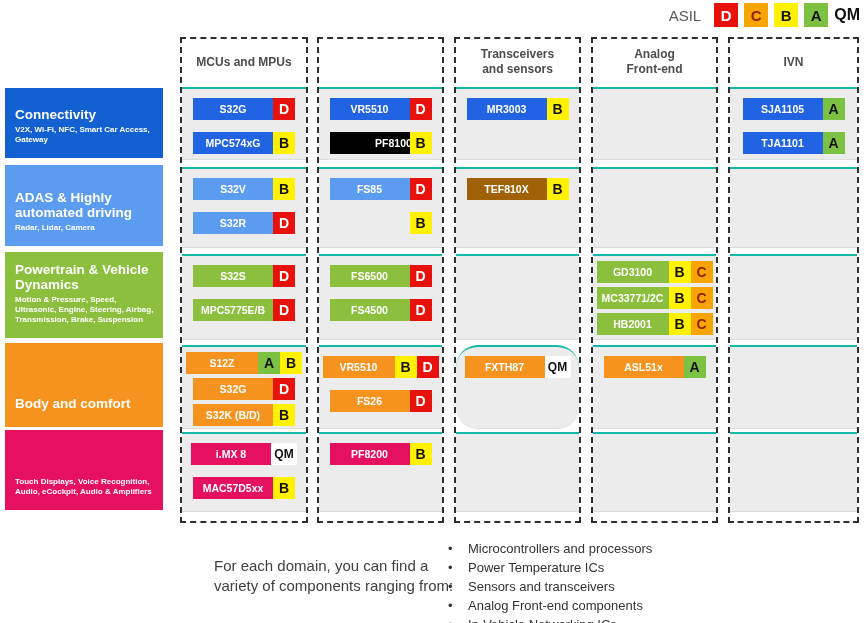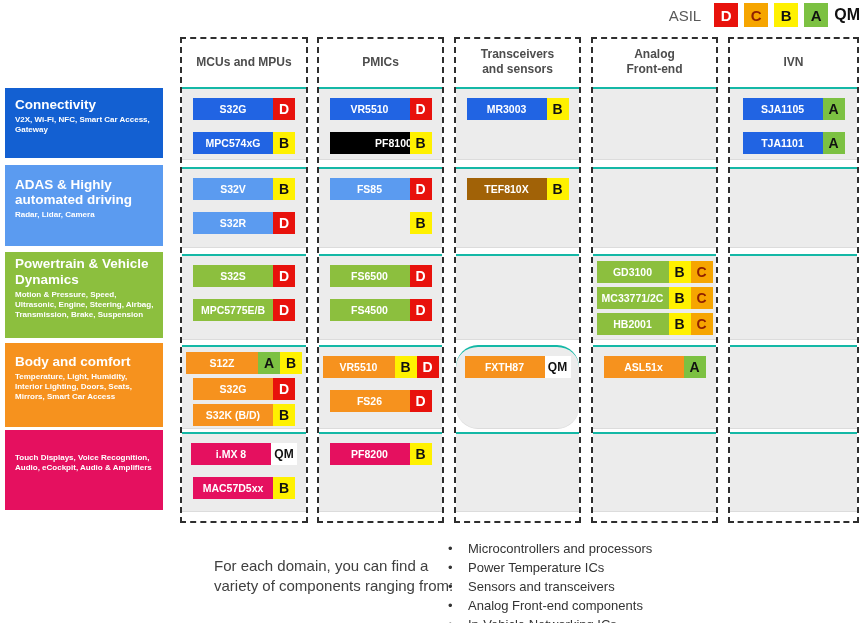--- a/index.html
+++ b/index.html
@@ -22,21 +22,21 @@
           display:flex; flex-direction:column; align-items:center; justify-content:flex-start; padding-top:9px; gap:12px; }
   .band.tight { padding-top:5px; gap:4px; }
 
   
   .chip { display:flex; align-items:stretch; height:22px; flex:0 0 auto; }
   .chip .bar { display:flex; align-items:center; justify-content:center; color:#fff; font-weight:bold; font-size:10.5px; white-space:nowrap; }
   .chip .badge { width:22px; font-size:14px; }
   .chip .badge.qm { width:26px; font-size:12px; }
 
   
-  .domain { position:absolute; left:5px; width:158px; color:#fff; display:flex; flex-direction:column; justify-content:center; padding:6px 8px 20px 10px; }
+  .domain { position:absolute; left:5px; width:158px; color:#fff; display:flex; flex-direction:column; justify-content:flex-end; padding:6px 8px 13px 10px; }
   .domain-title { font-weight:bold; font-size:13.5px; line-height:1.12; margin-bottom:3px; }
   .domain-subtitle { font-weight:bold; font-size:8px; line-height:1.25; }
 
   
   .footer-intro { position:absolute; left:214px; top:556px; width:252px; font-size:15px; color:#404040; line-height:1.3; }
   .footer-bullets { position:absolute; left:468px; top:541px; font-size:13px; color:#333; line-height:1.2; }
   .footer-bullets li { margin-bottom:3.5px; list-style:none; position:relative; padding-left:0; }
   .footer-bullets li::before { content:"•"; position:absolute; left:-20px; color:#333; }
 </style>
 </head>
@@ -107,21 +107,20 @@
             <span class="bar" style="background: rgb(229, 16, 95); width: 80px; text-align: center;">i.MX 8</span>
             <span class="badge qm" style="background: rgb(255, 255, 255); color: rgb(17, 17, 17);">QM</span>
           </div>
           <div class="chip">
             <span class="bar" style="background: rgb(229, 16, 95); width: 80px;">MAC57D5xx</span>
             <span class="badge" style="background: rgb(255, 241, 0); color: rgb(17, 17, 17);">B</span>
           </div>
         </div>
       </div>
       <div class="col" style="left: 317px; width: 127px;">
-        <div class="col-header">PMICs</div>
         <div class="band" style="top: 48px; height: 73px;">
           <div class="chip">
             <span class="bar" style="background: rgb(33, 100, 227); width: 80px;">VR5510</span>
             <span class="badge" style="background: rgb(232, 18, 12); color: rgb(255, 255, 255);">D</span>
           </div>
           <div class="chip">
             <span class="bar" style="background: #000000; width: 80px; padding-left: 48px;">PF8100</span>
             <span class="badge" style="background: rgb(255, 241, 0); color: rgb(17, 17, 17);">B</span>
           </div>
         </div>
@@ -241,21 +240,20 @@
       <div class="domain" style="top: 165px; height: 81px; background: rgb(91, 155, 240);">
         <div class="domain-title">ADAS &amp; Highly automated driving</div>
         <div class="domain-subtitle">Radar, Lidar, Camera</div>
       </div>
       <div class="domain" style="top: 252px; height: 86px; background: rgb(140, 191, 62);">
         <div class="domain-title">Powertrain &amp; Vehicle Dynamics</div>
         <div class="domain-subtitle">Motion &amp; Pressure, Speed, Ultrasonic, Engine, Steering, Airbag, Transmission, Brake, Suspension</div>
       </div>
       <div class="domain" style="top: 343px; height: 84px; background: rgb(246, 146, 30);">
         <div class="domain-title">Body and comfort</div>
-        <div class="domain-subtitle">Temperature, Light, Humidity, Interior Lighting, Doors, Seats, Mirrors, Smart Car Access</div>
       </div>
       <div class="domain" style="top: 430px; height: 80px; background: rgb(229, 16, 95);">
         <div class="domain-subtitle">Touch Displays, Voice Recognition, Audio, eCockpit, Audio &amp; Amplifiers</div>
       </div>
     </div>
 
   <div class="footer-intro">For each domain, you can find a variety of components ranging from:</div>
   <ul class="footer-bullets">
       <li>Microcontrollers and processors</li>
       <li>Power Temperature ICs</li>

